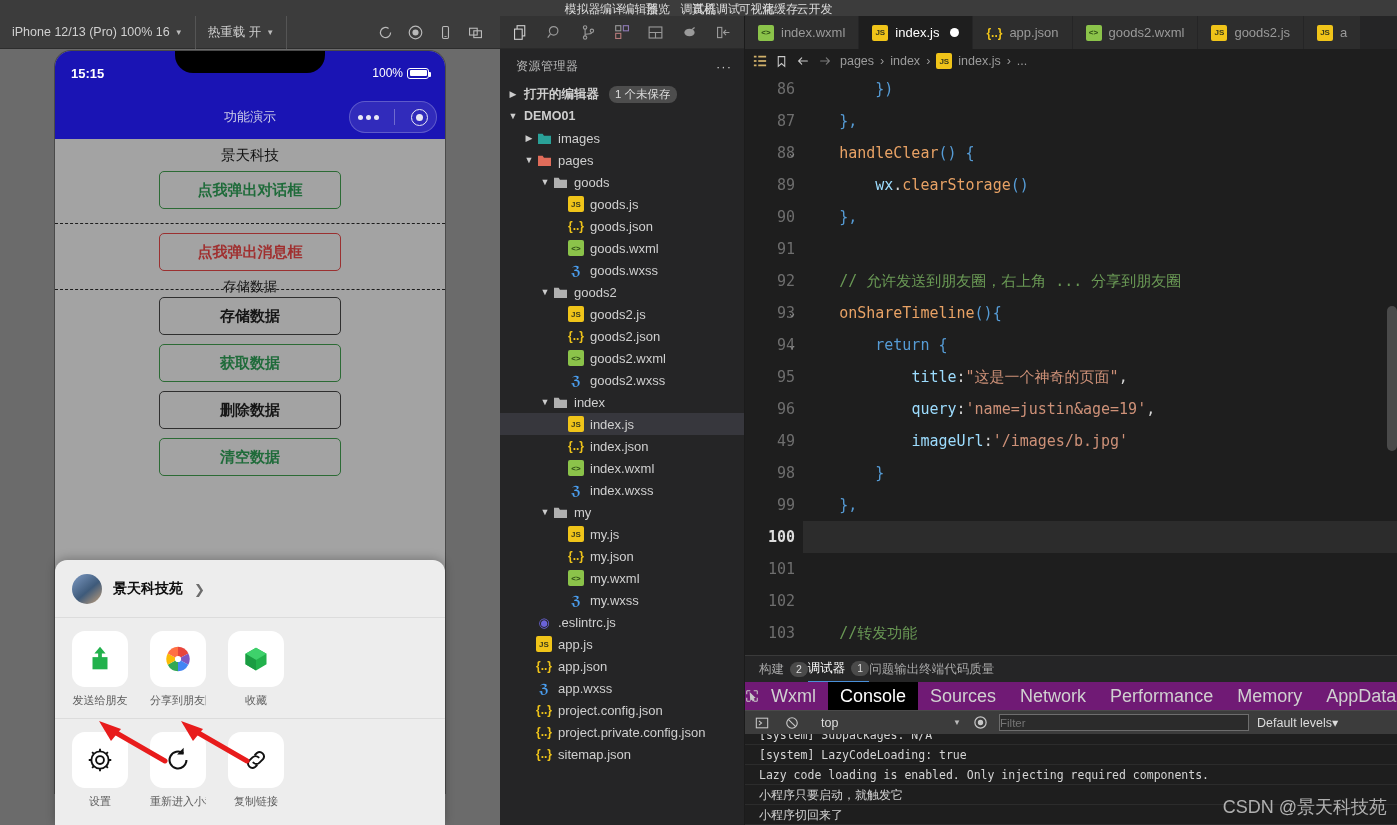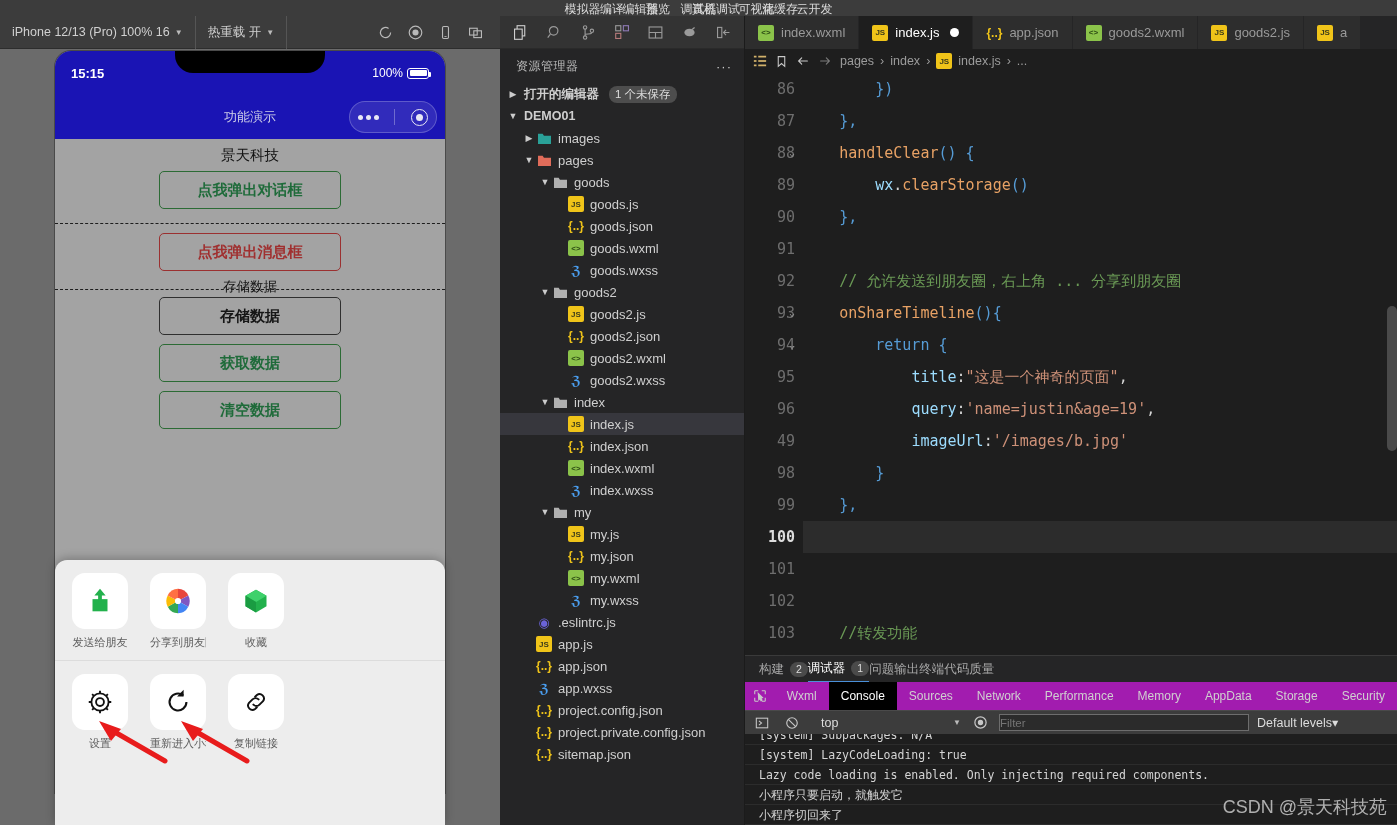--- a/index.html
+++ b/index.html
@@ -145,21 +145,21 @@
   .str { color:#ce9178; }
   .cmt { color:#6a9955; }
   .prop { color:#9cdcfe; }
 
   
   .console { flex: 0 0 163px; background:#1e1e1e; border-top:1px solid #3a3a3a; display:flex; flex-direction:column;}
   .ctabs { height:26px; display:flex; align-items:center; gap:0; padding:0 14px; font-size:12.5px; color:#a8a8a8; background:#252526;}
   .ctabs .ct { display:flex; align-items:center; gap:6px; height:26px; }
   .ctabs .ct.active { color:#fff; border-bottom:1.5px solid #4a90d9;}
   .cbadge { background:#4a4a4a; color:#ddd; border-radius:9px; font-size:10.5px; padding:0 6px; line-height:15px; height:15px;}
-  .dtabs { height:28px; display:flex; align-items:stretch; font-size:12px; color:#d0d0d0; background:#a21caf; }
+  .dtabs { height:28px; display:flex; align-items:stretch; font-size:18px; color:#d0d0d0; background:#701a75; }
   .dtabs .dt { display:flex; align-items:center; padding:0 12px; white-space:nowrap; }
   .dtabs .dt.active { background:#000; color:#fff; }
   .dtabs .picker { width:30px; display:flex; align-items:center; justify-content:center; color:#c0c0c0;}
   .ctoolbar { height:24px; display:flex; align-items:center; gap:8px; padding:0 6px; background:#3c3c3c; border-top:1px solid #4a4a4a;}
   .ctoolbar .tb { width:22px; display:flex; align-items:center; justify-content:center; color:#c8c8c8; }
   .ctx { display:flex; align-items:center; gap:4px; color:#ddd; font-size:12.5px; }
   .ctx .ctxsel { width:150px; display:flex; justify-content:space-between; align-items:center; padding-left:10px;}
   .filterbox { width:250px; height:17px; background:#2b2b2b; border:1px solid #6d6d6d; color:#9a9a9a; font-size:11.5px; padding:0 0; line-height:15px;}
   .levels { color:#ddd; font-size:12.5px; white-space:nowrap;}
   .clog { flex:1; overflow:hidden; background:#1e1e1e; }
@@ -259,26 +259,32 @@
           <div class="pagebody">
             <div class="ptitle">景天科技</div>
             <div id="phone-buttons">
                 <div class="btn green">点我弹出对话框</div>
                 <div class="dashsep"></div>
                 <div class="btn red">点我弹出消息框</div>
                 <div class="dashlabel">存储数据</div>
                 <div class="dashsep" style="margin: -9px 0px 7px;"></div>
                 <div class="btn dark">存储数据</div>
                 <div class="btn green">获取数据</div>
+                <div class="btn dark">删除数据</div>
                 <div class="btn green">清空数据</div>
               </div>
           </div>
         </div>
 
         <div class="sheet">
+          <div class="sheet-user">
+            <span class="avatar"></span>
+            <span class="uname">景天科技苑</span>
+            <span class="chev">❯</span>
+          </div>
           <div class="grid">
             <div class="cell">
               <div class="tile">
                 <svg width="30" height="30" viewBox="0 0 32 32">
                     <path d="M8 14h16v13H8z" fill="#22b14c"></path>
                     <path d="M16 3l6 7h-4v7h-4v-7h-4z" fill="#22b14c"></path>
                   </svg>
               </div>
               <span class="clabel">发送给朋友</span>
             </div>

